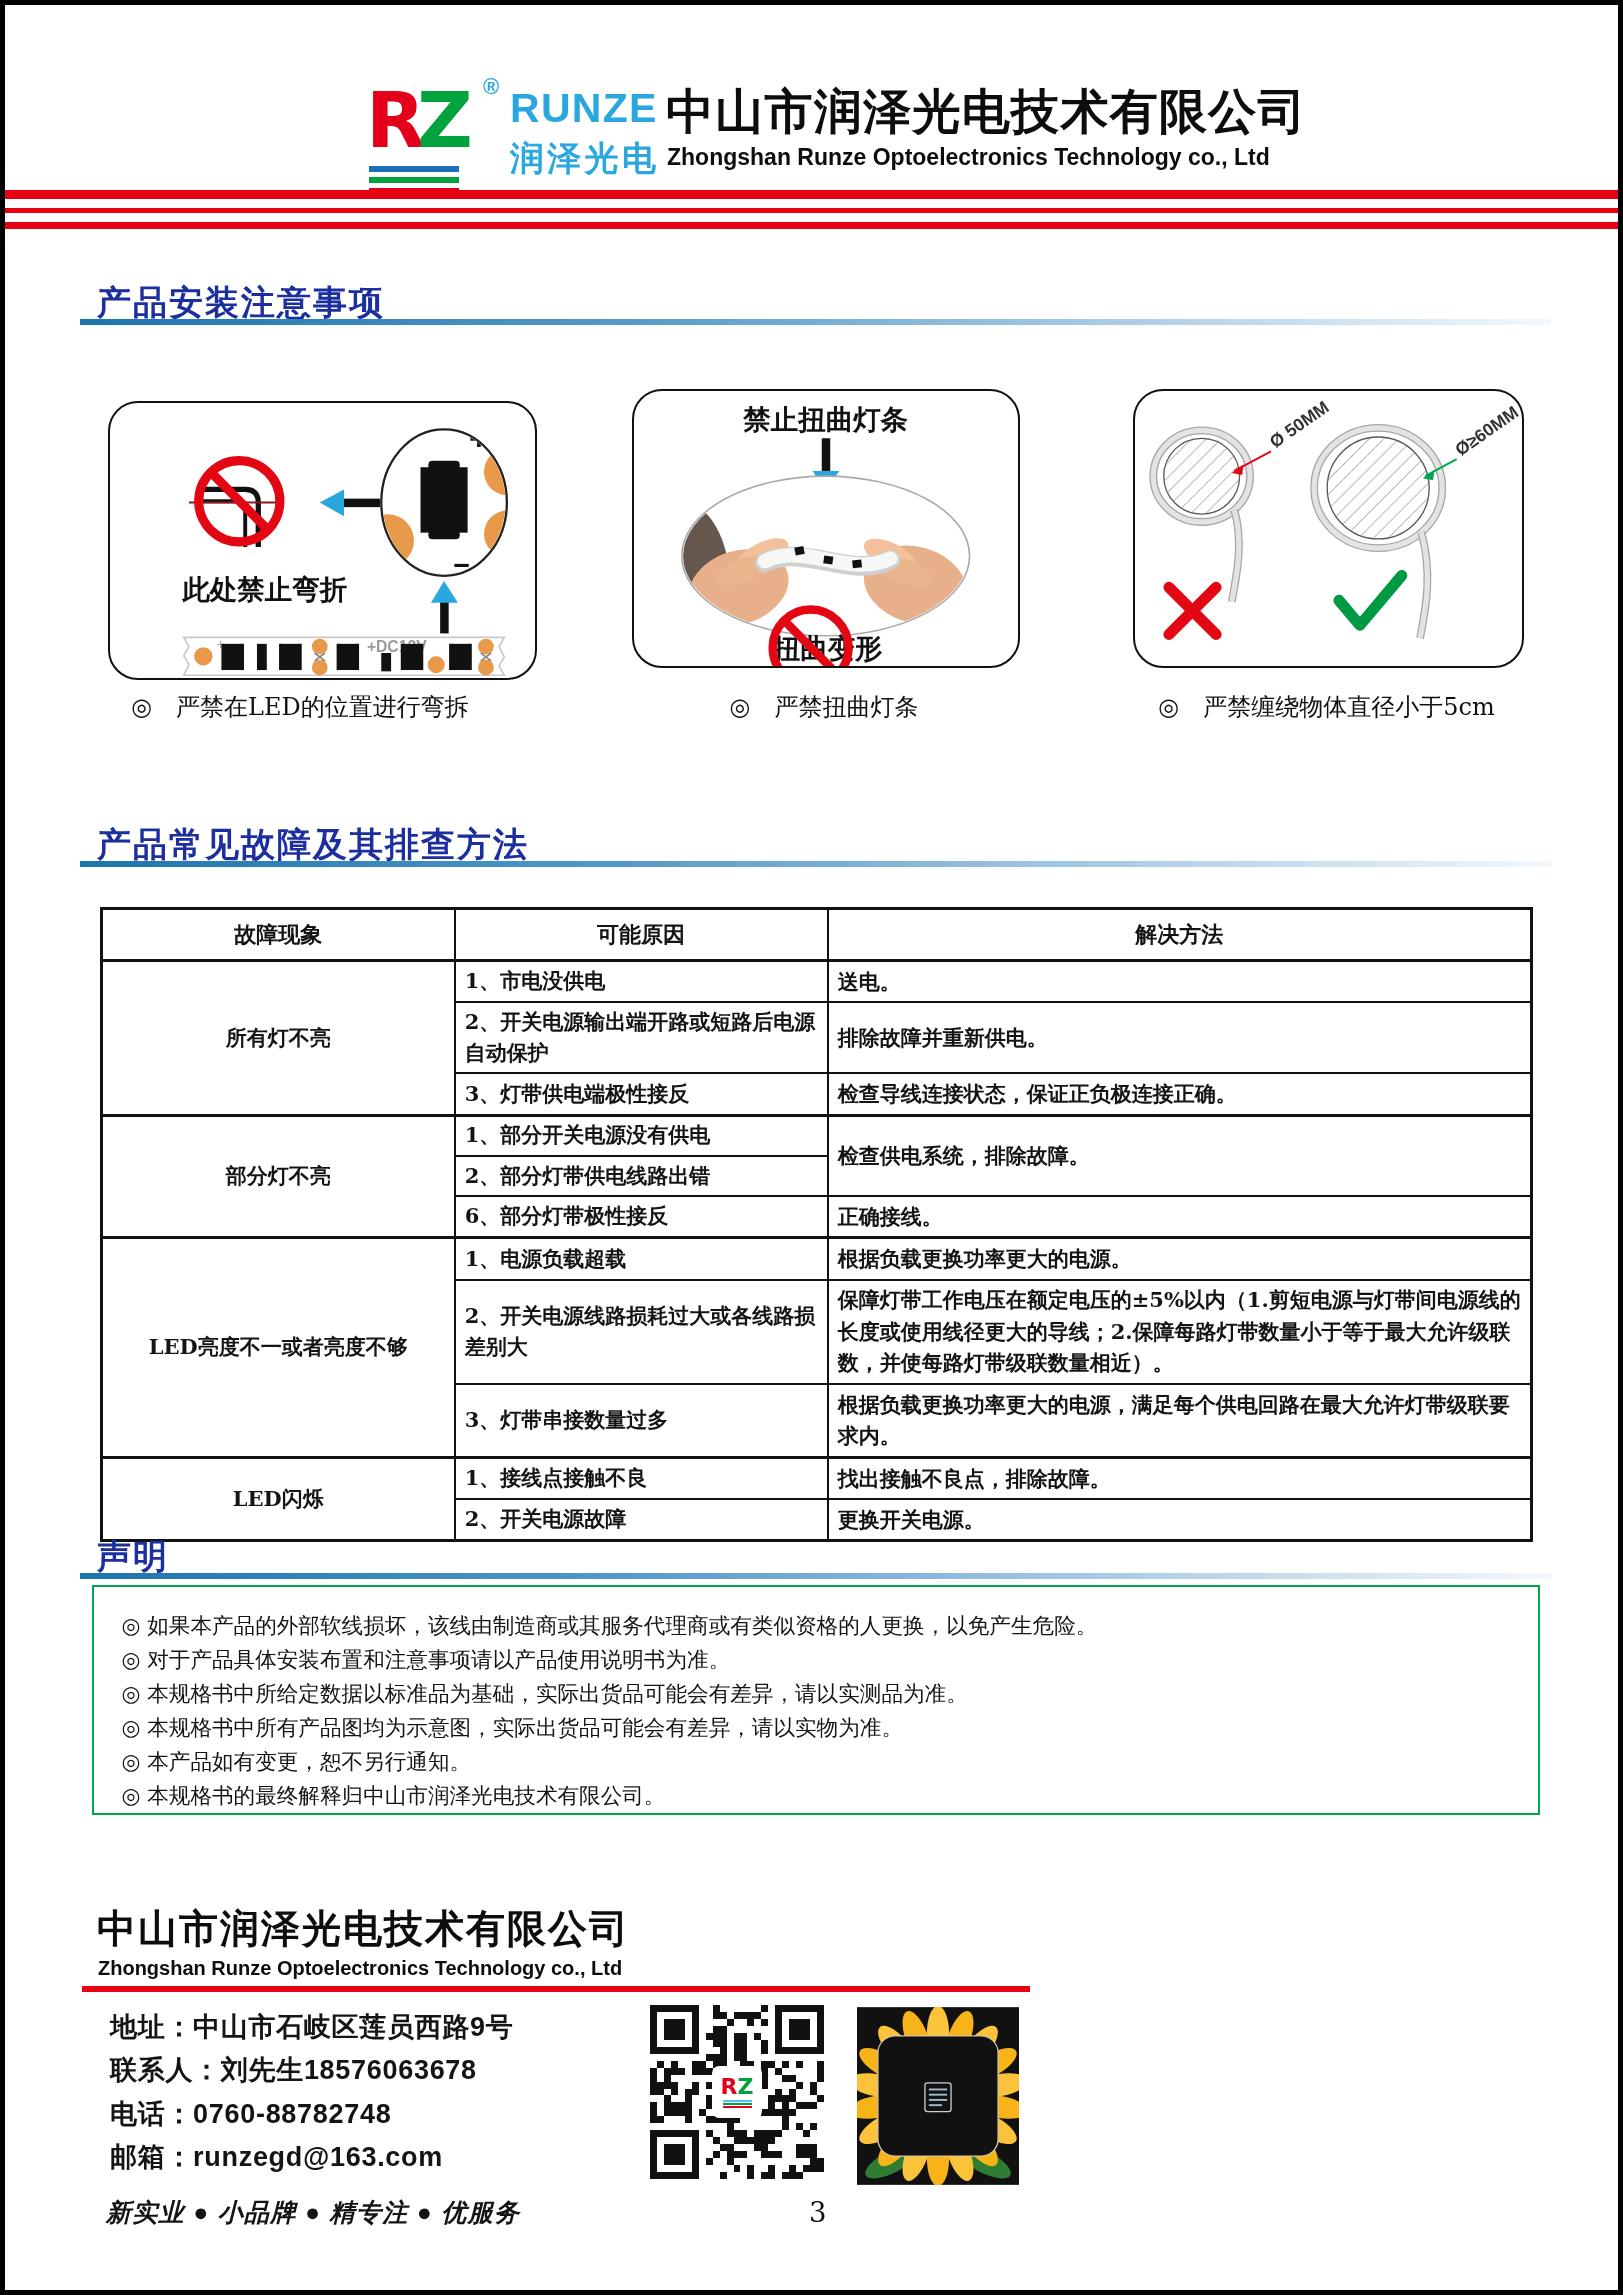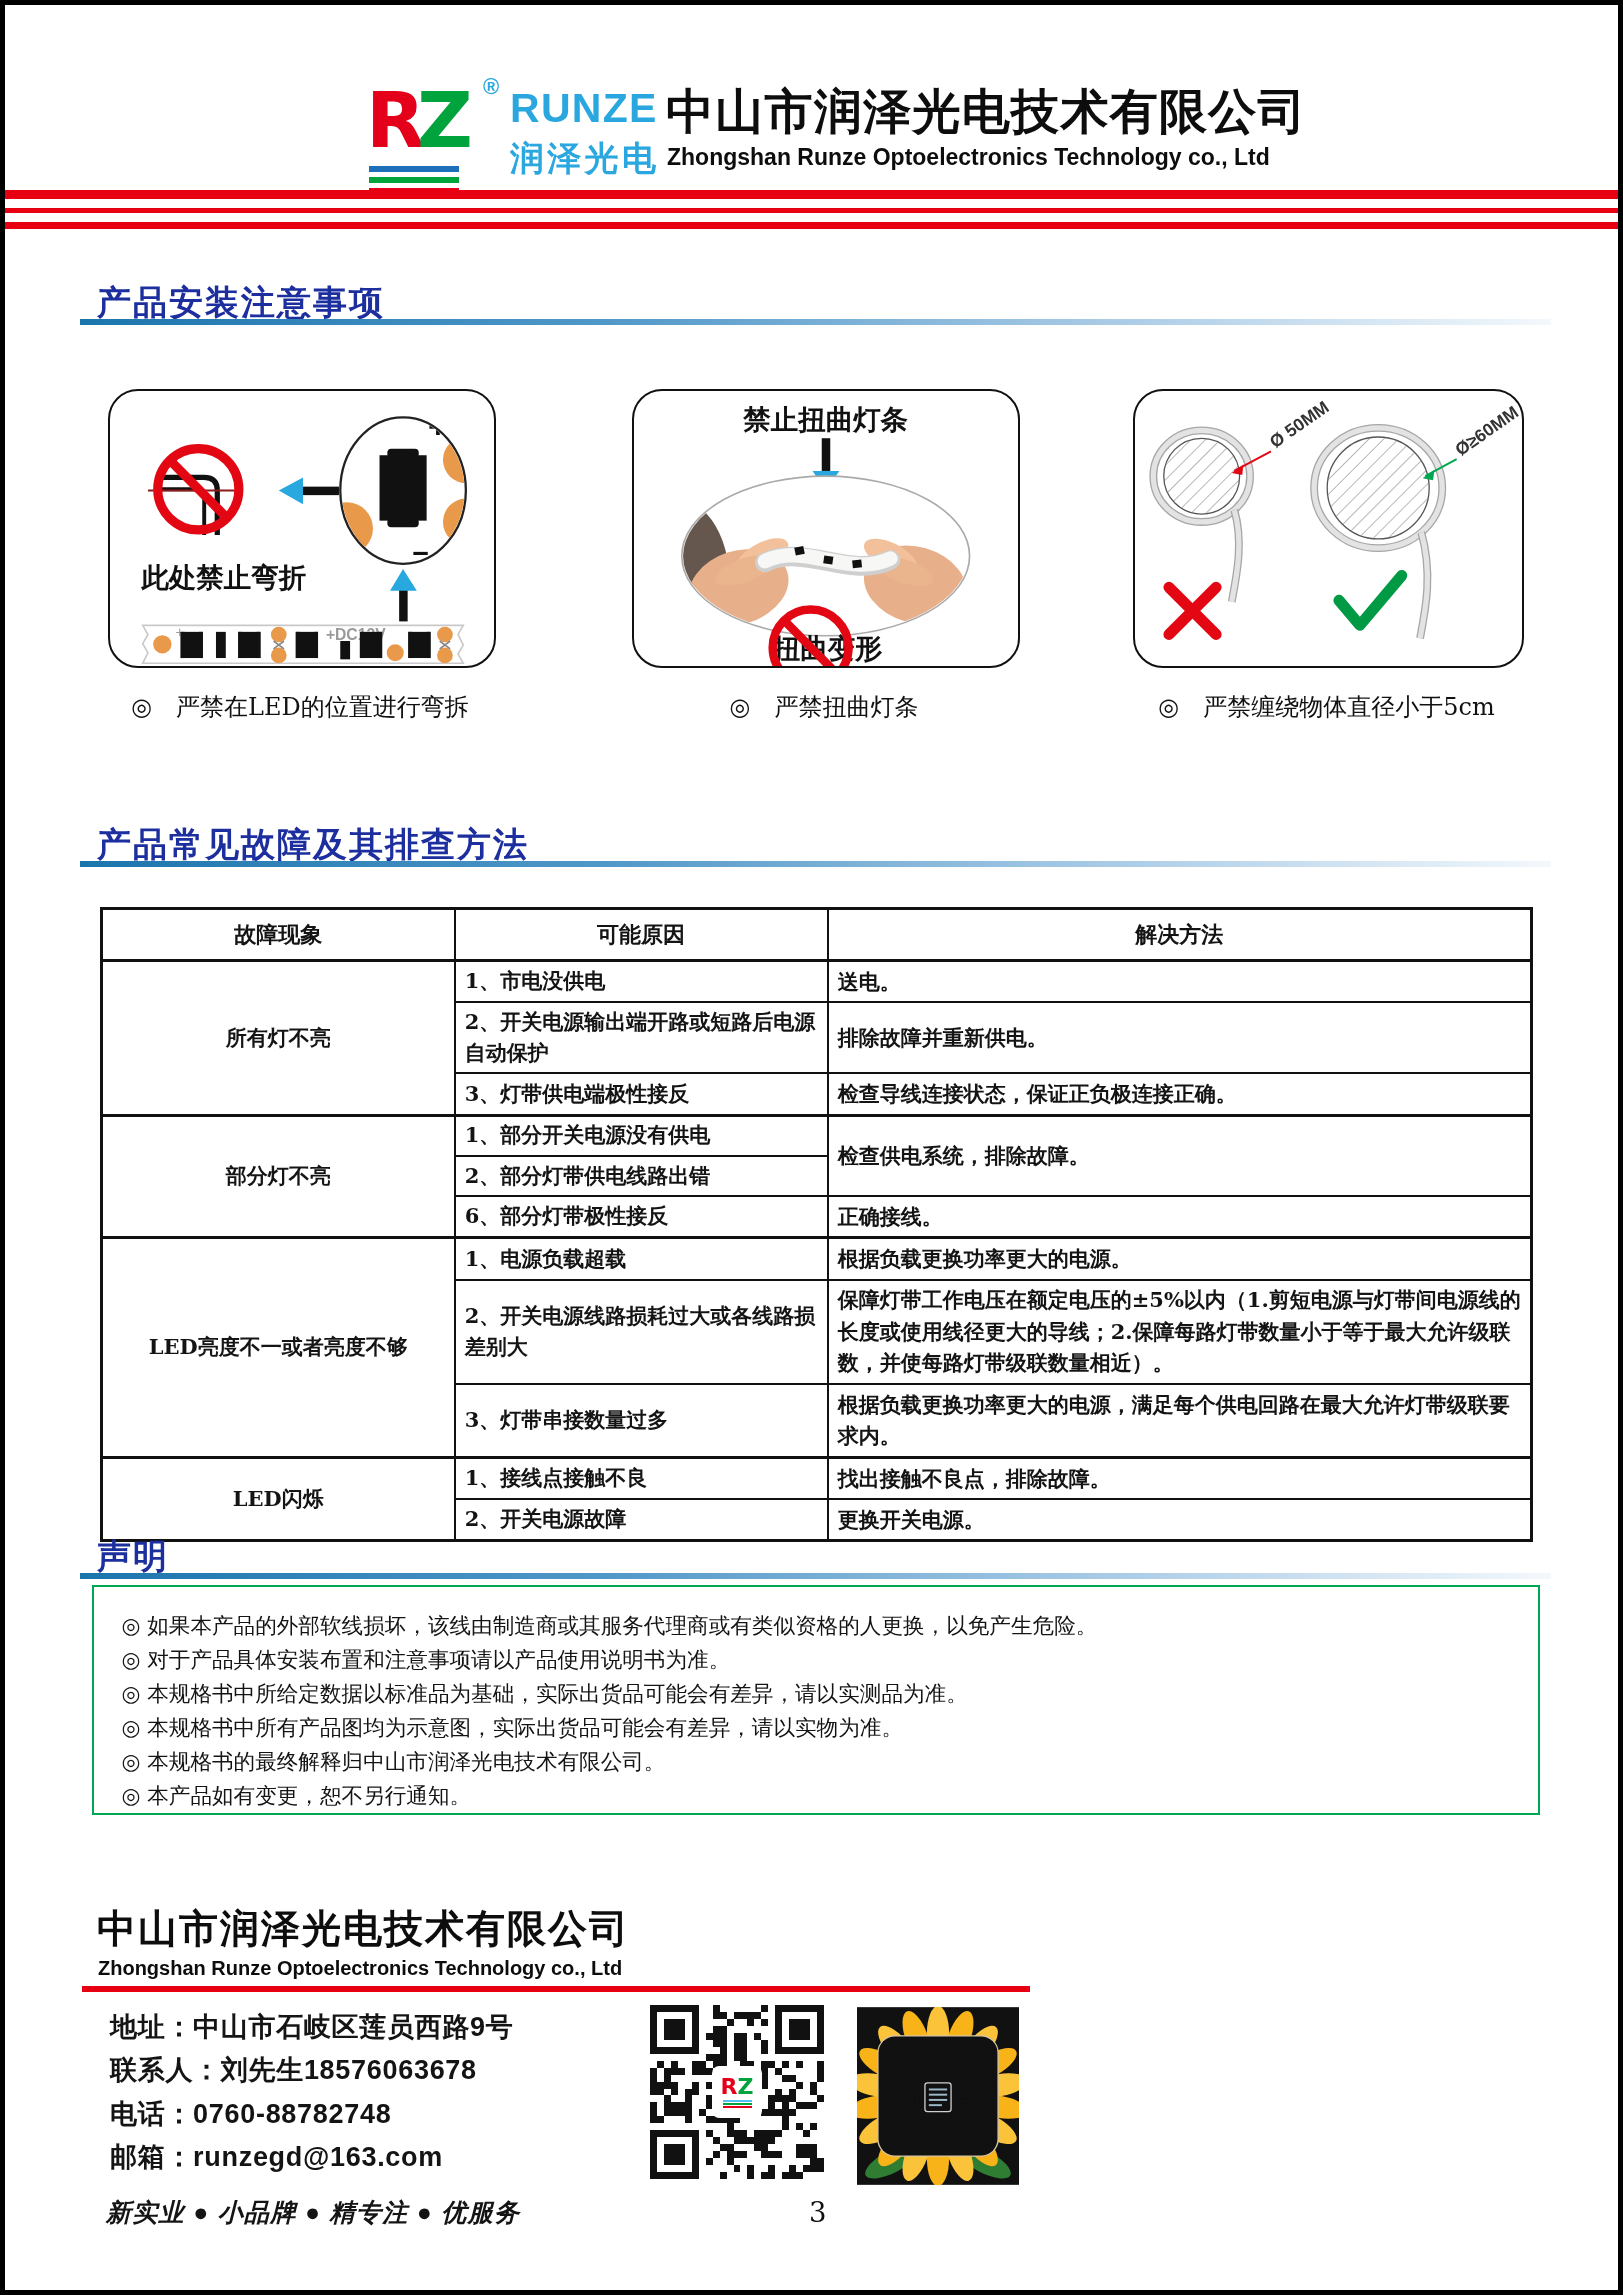--- a/index.html
+++ b/index.html
@@ -74,21 +74,21 @@
   <div class="abs company-cn" style="left:661px;top:75px;">中山市润泽光电技术有限公司</div>
   <div class="abs company-en" style="left:662px;top:139px;">Zhongshan Runze Optoelectronics Technology co., Ltd</div>
 
   <div class="abs redline" style="top:185px;height:9.2px;"></div>
   <div class="abs redline" style="top:203px;height:4.6px;"></div>
   <div class="abs redline" style="top:217px;height:6.5px;"></div>
 
   <div class="abs sec-title" style="left:92px;top:275px;">产品安装注意事项</div>
   <div class="abs sec-underline" style="left:75px;top:314px;width:1471px;"></div>
 
-  <div class="abs illu-box" style="left:103px;top:384px;width:384px;height:275px;">
+  <div class="abs illu-box" style="left:103px;top:396px;width:384px;height:275px;padding-left:41px;">
     <svg width="384" height="275" viewBox="0 0 587 420">
 
       <path d="M 72,132 h 72 q 20,0 20,20 v 68" fill="none" stroke="#111" stroke-width="8"></path>
       <path d="M 72,150 h 56 q 16,0 16,16 v 54" fill="none" stroke="#111" stroke-width="6"></path>
       <line x1="58" y1="152" x2="200" y2="152" stroke="#8b1a1a" stroke-width="3"></line>
 
       <circle cx="135" cy="150" r="62" fill="none" stroke="#e30613" stroke-width="14"></circle>
       <line x1="92" y1="106" x2="179" y2="194" stroke="#e30613" stroke-width="14"></line>
 
       <text x="48" y="300" font-size="42" font-weight="bold" fill="#111">此处禁止弯折</text>
@@ -288,22 +288,22 @@
   </div>
 
   <div class="abs sec-title" style="left:92px;top:1529px;">声明</div>
   <div class="abs sec-underline" style="left:75px;top:1568px;width:1471px;"></div>
 
   <div class="abs stm-box" style="left:87px;top:1580px;width:1448px;height:230px;box-sizing:border-box;padding:22px 0 0 27.5px;">
     <div class="stm-item">◎ 如果本产品的外部软线损坏，该线由制造商或其服务代理商或有类似资格的人更换，以免产生危险。</div>
     <div class="stm-item">◎ 对于产品具体安装布置和注意事项请以产品使用说明书为准。</div>
     <div class="stm-item">◎ 本规格书中所给定数据以标准品为基础，实际出货品可能会有差异，请以实测品为准。</div>
     <div class="stm-item">◎ 本规格书中所有产品图均为示意图，实际出货品可能会有差异，请以实物为准。</div>
+    <div class="stm-item">◎ 本产品如有变更，恕不另行通知。</div>
     <div class="stm-item">◎ 本规格书的最终解释归中山市润泽光电技术有限公司。</div>
-    <div class="stm-item">◎ 本产品如有变更，恕不另行通知。</div>
   </div>
 
   <div class="abs f-company-cn" style="left:92px;top:1897px;">中山市润泽光电技术有限公司</div>
   <div class="abs f-company-en" style="left:93px;top:1952px;">Zhongshan Runze Optoelectronics Technology co., Ltd</div>
   <div class="abs" style="left:77px;top:1981px;width:948px;height:5.9px;background:var(--red,#e60012);"></div>
 
   <div class="abs contact-line" style="left:99px;top:2004px;">地址：中山市石岐区莲员西路9号</div>
   <div class="abs contact-line" style="left:99px;top:2047px;">联系人：刘先生18576063678</div>
   <div class="abs contact-line" style="left:99px;top:2091px;">电话：0760-88782748</div>
   <div class="abs contact-line" style="left:99px;top:2134px;">邮箱：runzegd@163.com</div>

